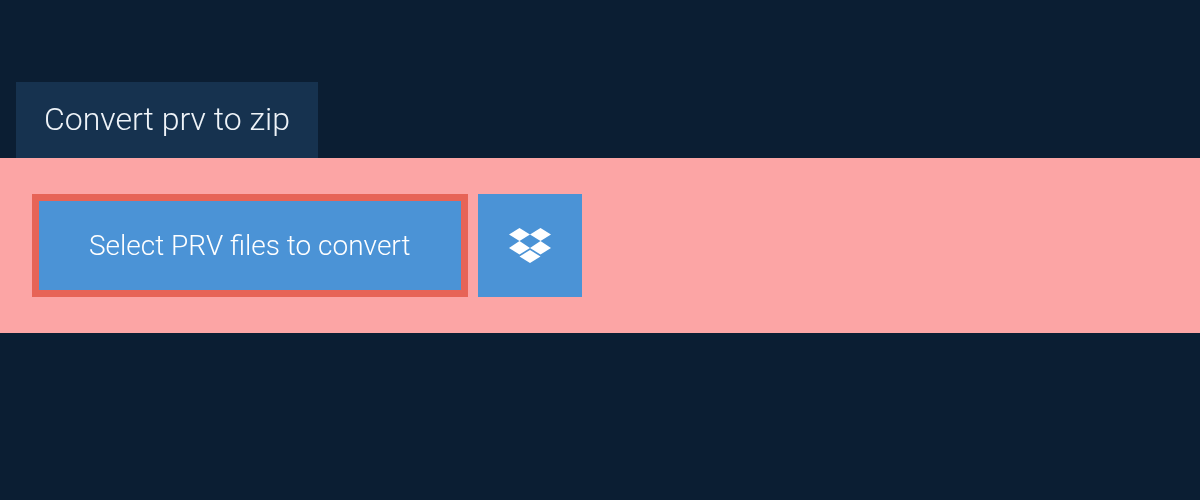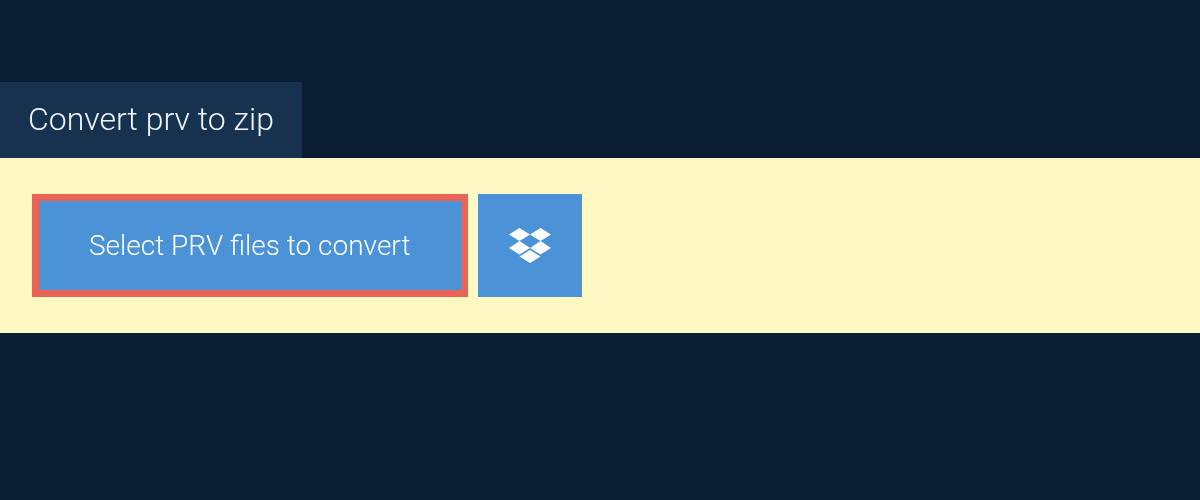--- a/index.html
+++ b/index.html
@@ -17,24 +17,24 @@
     .tab-container {
       margin-top: 82px;
     }
     .tab {
       display: inline-block;
       background: #16324f;
       color: #eef3f8;
       font-size: 32px;
       font-weight: 300;
       padding: 18px 28px 20px 28px;
-      margin-left: 0;
+      margin-left: 16px;
     }
     .content-panel {
-      background: #fef9c3;
+      background: #fca5a5;
       padding: 36px 32px 36px 32px;
       width: 100%;
     }
     .button-row {
       display: flex;
       gap: 10px;
     }
     .select-button-wrapper {
       border: 7px solid #e76457;
       display: inline-block;

